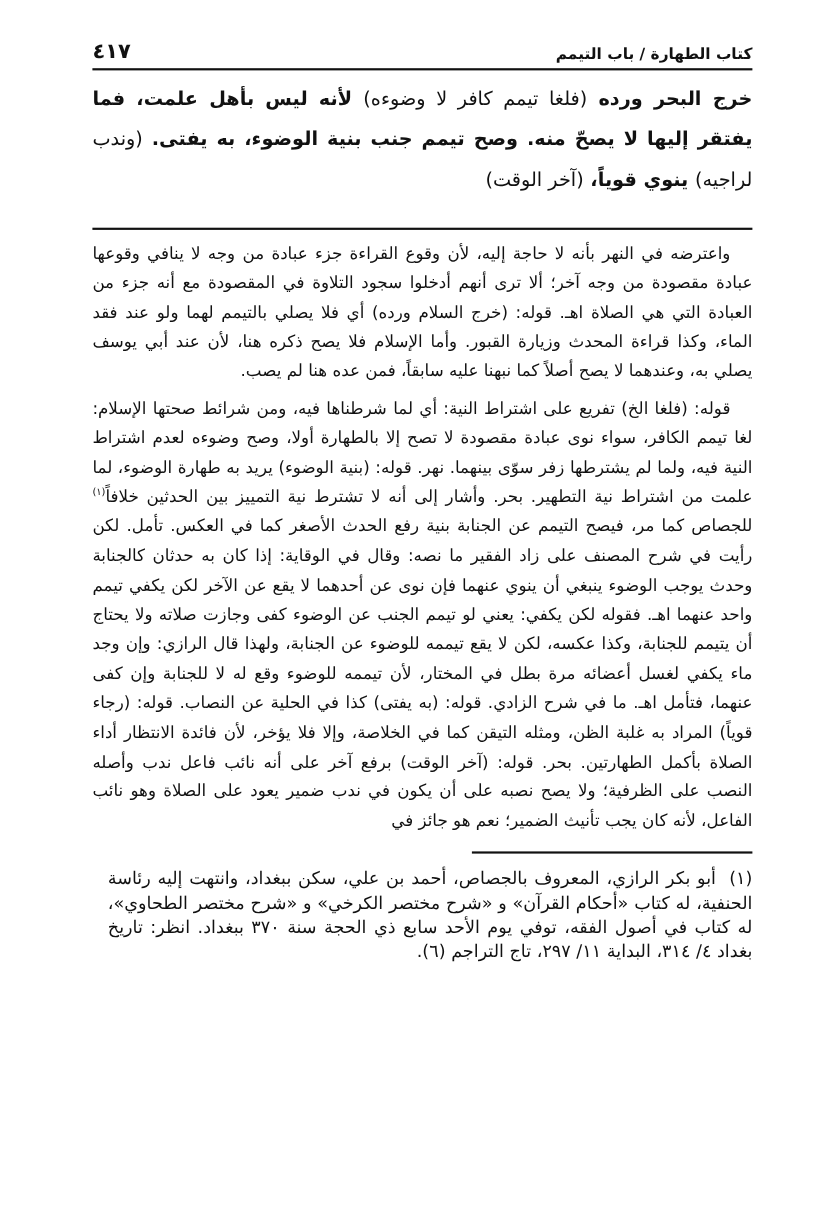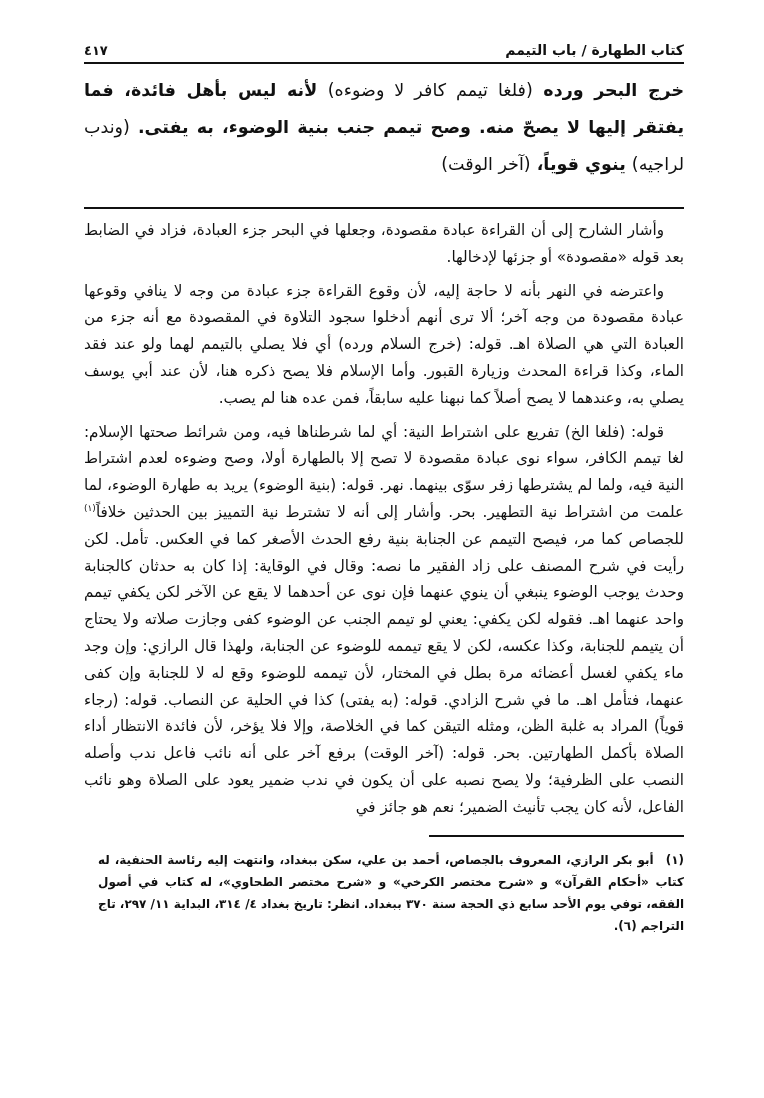--- a/index.html
+++ b/index.html
@@ -24,21 +24,21 @@
     }
     .running-head {
       display: flex;
       justify-content: space-between;
       align-items: flex-end;
       height: 24px;
       font-weight: bold;
       font-size: 14px;
     }
     .running-head .title { text-align: center; }
-    .running-head .pagenum { text-align: left; font-size: 13px; }
+    .running-head .pagenum { text-align: left; font-size: 19px; }
     .head-rule {
       height: 0;
       border-top: 2.5px solid #111;
       margin-top: 4px;
     }
     .matn {
       margin-top: 8px;
       font-size: 17.5px;
       line-height: 37px;
       text-align: justify;
@@ -61,46 +61,45 @@
       margin: 0 0 7px 0;
       text-indent: 20px;
     }
     .sharh .b { font-weight: normal; }
     .fn-rule {
       width: 255px;
       border-top: 2px solid #111;
       margin: 14px 0 12px 0;
     }
     .footnotes {
-      font-size: 12px;
+      font-size: 16px;
       line-height: 22px;
       text-align: justify;
-      font-weight: bold;
+      font-weight: normal;
       margin-left: 14px;
     }
     .footnotes p { margin: 0; }
     .fn-mark { padding-left: 12px; }
     sup { font-size: 9px; line-height: 0; }
   </style>
 </head>
 <body>
 
 <div class="page">
   <div class="running-head">
     <span class="title">كتاب الطهارة / باب التيمم</span>
     <span class="pagenum">٤١٧</span>
   </div>
   <div class="head-rule"></div>
 
-  <div class="matn" id="matn"><span>خرج البحر ورده </span><span class="b">(فلغا تيمم كافر لا وضوءه)</span><span> لأنه ليس بأهل فائدة، فما يفتقر إليها لا يصحّ منه. وصح تيمم جنب بنية الوضوء، به يفتى. </span><span class="b">(وندب لراجيه)</span><span> ينوي قوياً، </span><span class="b">(آخر الوقت)</span></div>
+  <div class="matn" id="matn"><span>خرج البحر ورده </span><span class="b">(فلغا تيمم كافر لا وضوءه)</span><span> لأنه ليس بأهل علمت، فما يفتقر إليها لا يصحّ منه. وصح تيمم جنب بنية الوضوء، به يفتى. </span><span class="b">(وندب لراجيه)</span><span> ينوي قوياً، </span><span class="b">(آخر الوقت)</span></div>
 
   <div class="mid-rule"></div>
 
   <div class="sharh" id="sharh">
-      <p><span>وأشار الشارح إلى أن القراءة عبادة مقصودة، وجعلها في البحر جزء العبادة، فزاد في الضابط بعد قوله «مقصودة» أو جزئها لإدخالها.</span></p>
       <p><span>واعترضه في النهر بأنه لا حاجة إليه، لأن وقوع القراءة جزء عبادة من وجه لا ينافي وقوعها عبادة مقصودة من وجه آخر؛ ألا ترى أنهم أدخلوا سجود التلاوة في المقصودة مع أنه جزء من العبادة التي هي الصلاة اهـ. قوله: </span><span class="b">(خرج السلام ورده)</span><span> أي فلا يصلي بالتيمم لهما ولو عند فقد الماء، وكذا قراءة المحدث وزيارة القبور. وأما الإسلام فلا يصح ذكره هنا، لأن عند أبي يوسف يصلي به، وعندهما لا يصح أصلاً كما نبهنا عليه سابقاً، فمن عده هنا لم يصب.</span></p>
       <p><span>قوله: </span><span class="b">(فلغا الخ)</span><span> تفريع على اشتراط النية: أي لما شرطناها فيه، ومن شرائط صحتها الإسلام: لغا تيمم الكافر، سواء نوى عبادة مقصودة لا تصح إلا بالطهارة أولا، وصح وضوءه لعدم اشتراط النية فيه، ولما لم يشترطها زفر سوّى بينهما. نهر. قوله: </span><span class="b">(بنية الوضوء)</span><span> يريد به طهارة الوضوء، لما علمت من اشتراط نية التطهير. بحر. وأشار إلى أنه لا تشترط نية التمييز بين الحدثين خلافاً</span><sup>(١)</sup><span> للجصاص كما مر، فيصح التيمم عن الجنابة بنية رفع الحدث الأصغر كما في العكس. تأمل. لكن رأيت في شرح المصنف على زاد الفقير ما نصه: وقال في الوقاية: إذا كان به حدثان كالجنابة وحدث يوجب الوضوء ينبغي أن ينوي عنهما فإن نوى عن أحدهما لا يقع عن الآخر لكن يكفي تيمم واحد عنهما اهـ. فقوله لكن يكفي: يعني لو تيمم الجنب عن الوضوء كفى وجازت صلاته ولا يحتاج أن يتيمم للجنابة، وكذا عكسه، لكن لا يقع تيممه للوضوء عن الجنابة، ولهذا قال الرازي: وإن وجد ماء يكفي لغسل أعضائه مرة بطل في المختار، لأن تيممه للوضوء وقع له لا للجنابة وإن كفى عنهما، فتأمل اهـ. ما في شرح الزادي. قوله: </span><span class="b">(به يفتى)</span><span> كذا في الحلية عن النصاب. قوله: </span><span class="b">(رجاء قوياً)</span><span> المراد به غلبة الظن، ومثله التيقن كما في الخلاصة، وإلا فلا يؤخر، لأن فائدة الانتظار أداء الصلاة بأكمل الطهارتين. بحر. قوله: </span><span class="b">(آخر الوقت)</span><span> برفع آخر على أنه نائب فاعل ندب وأصله النصب على الظرفية؛ ولا يصح نصبه على أن يكون في ندب ضمير يعود على الصلاة وهو نائب الفاعل، لأنه كان يجب تأنيث الضمير؛ نعم هو جائز في</span></p>
     </div>
 
   <div class="fn-rule"></div>
 
   <div class="footnotes" id="footnotes">
       <p><span class="fn-mark">(١)</span><span>أبو بكر الرازي، المعروف بالجصاص، أحمد بن علي، سكن ببغداد، وانتهت إليه رئاسة الحنفية، له كتاب «أحكام القرآن» و «شرح مختصر الكرخي» و «شرح مختصر الطحاوي»، له كتاب في أصول الفقه، توفي يوم الأحد سابع ذي الحجة سنة ٣٧٠ ببغداد. انظر: تاريخ بغداد ٤/ ٣١٤، البداية ١١/ ٢٩٧، تاج التراجم (٦).</span></p>
     </div>
 </div>

